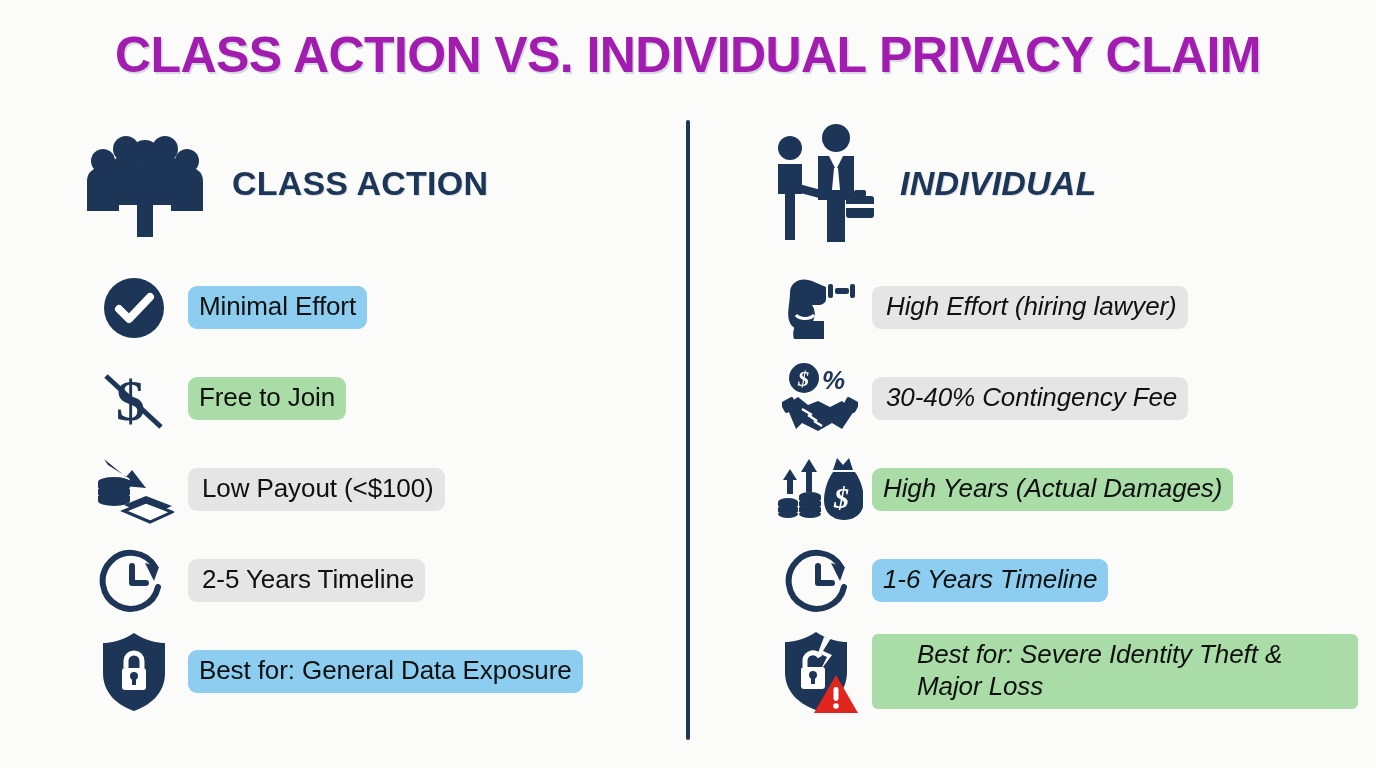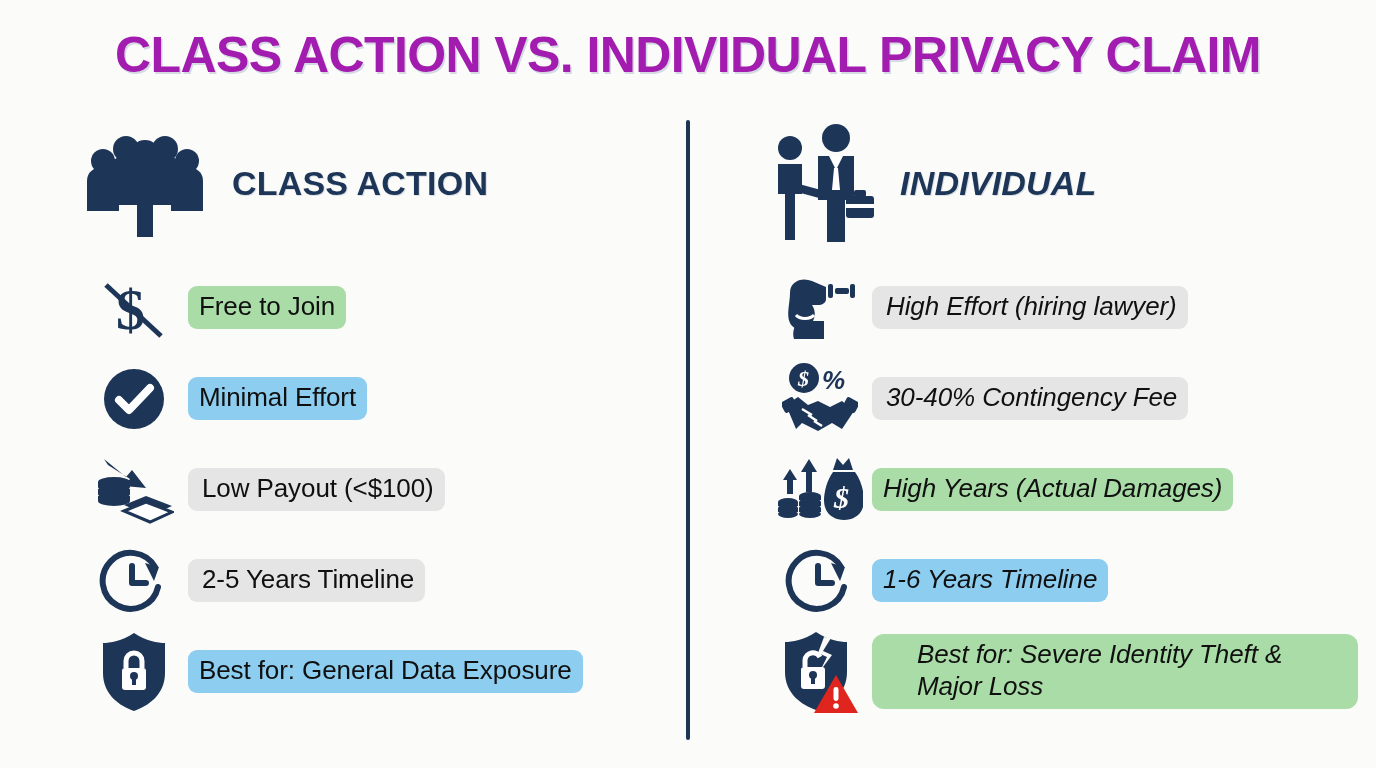--- a/index.html
+++ b/index.html
@@ -113,21 +113,21 @@
     letter-spacing: -0.1px;
     box-decoration-break: clone;
     -webkit-box-decoration-break: clone;
   }
   .pill.blue   { background: #8ccdf0; }
   .pill.green  { background: #a9dca6; }
   .pill.orange { background: #e5e5e5; padding-left: 14px; }
 
   .pill.two-line {
     max-width: 430px;
-    border-radius: 12px;
+    border-radius: 6px;
     padding-left: 45px;
   }
 
   svg { display: block; }
   .nv { fill: #1d3557; }
 </style>
 </head>
 <body>
 
 <div id="infographic">
@@ -157,41 +157,41 @@
       </div>
       <div class="hdr-text">
         <span>CLASS ACTION</span>
       </div>
     </div>
 
     <div class="rows">
 
       <div class="row">
         <div class="row-icon">
-          <svg width="70" height="72" viewBox="0 0 70 72">
-            <g class="nv">
-              <text x="17" y="57" font-family="Liberation Serif, serif" font-size="58" font-weight="700">$</text>
-            </g>
-            <line x1="7" y1="13" x2="62" y2="64" stroke="#1d3557" stroke-width="5"></line>
-          </svg>
-        </div>
-        <div class="pill-wrap">
-          <span class="pill green">Free to Join</span>
-        </div>
-      </div>
-
-      <div class="row">
-        <div class="row-icon">
           <svg width="66" height="66" viewBox="0 0 66 66">
             <circle cx="33" cy="33" r="30" class="nv"></circle>
             <path d="M18 34 l10 10 l21 -22" stroke="#ffffff" stroke-width="8" fill="none" stroke-linecap="round" stroke-linejoin="round"></path>
           </svg>
         </div>
         <div class="pill-wrap">
           <span class="pill blue">Minimal Effort</span>
+        </div>
+      </div>
+
+      <div class="row">
+        <div class="row-icon">
+          <svg width="70" height="72" viewBox="0 0 70 72">
+            <g class="nv">
+              <text x="17" y="57" font-family="Liberation Serif, serif" font-size="58" font-weight="700">$</text>
+            </g>
+            <line x1="7" y1="13" x2="62" y2="64" stroke="#1d3557" stroke-width="5"></line>
+          </svg>
+        </div>
+        <div class="pill-wrap">
+          <span class="pill green">Free to Join</span>
         </div>
       </div>
 
       <div class="row">
         <div class="row-icon">
           <svg width="80" height="70" viewBox="0 0 80 70">
             <g class="nv">
               <ellipse cx="20" cy="27" rx="16" ry="5"></ellipse>
               <rect x="4" y="27" width="32" height="5"></rect>
                 <ellipse cx="20" cy="32" rx="16" ry="5"></ellipse>

